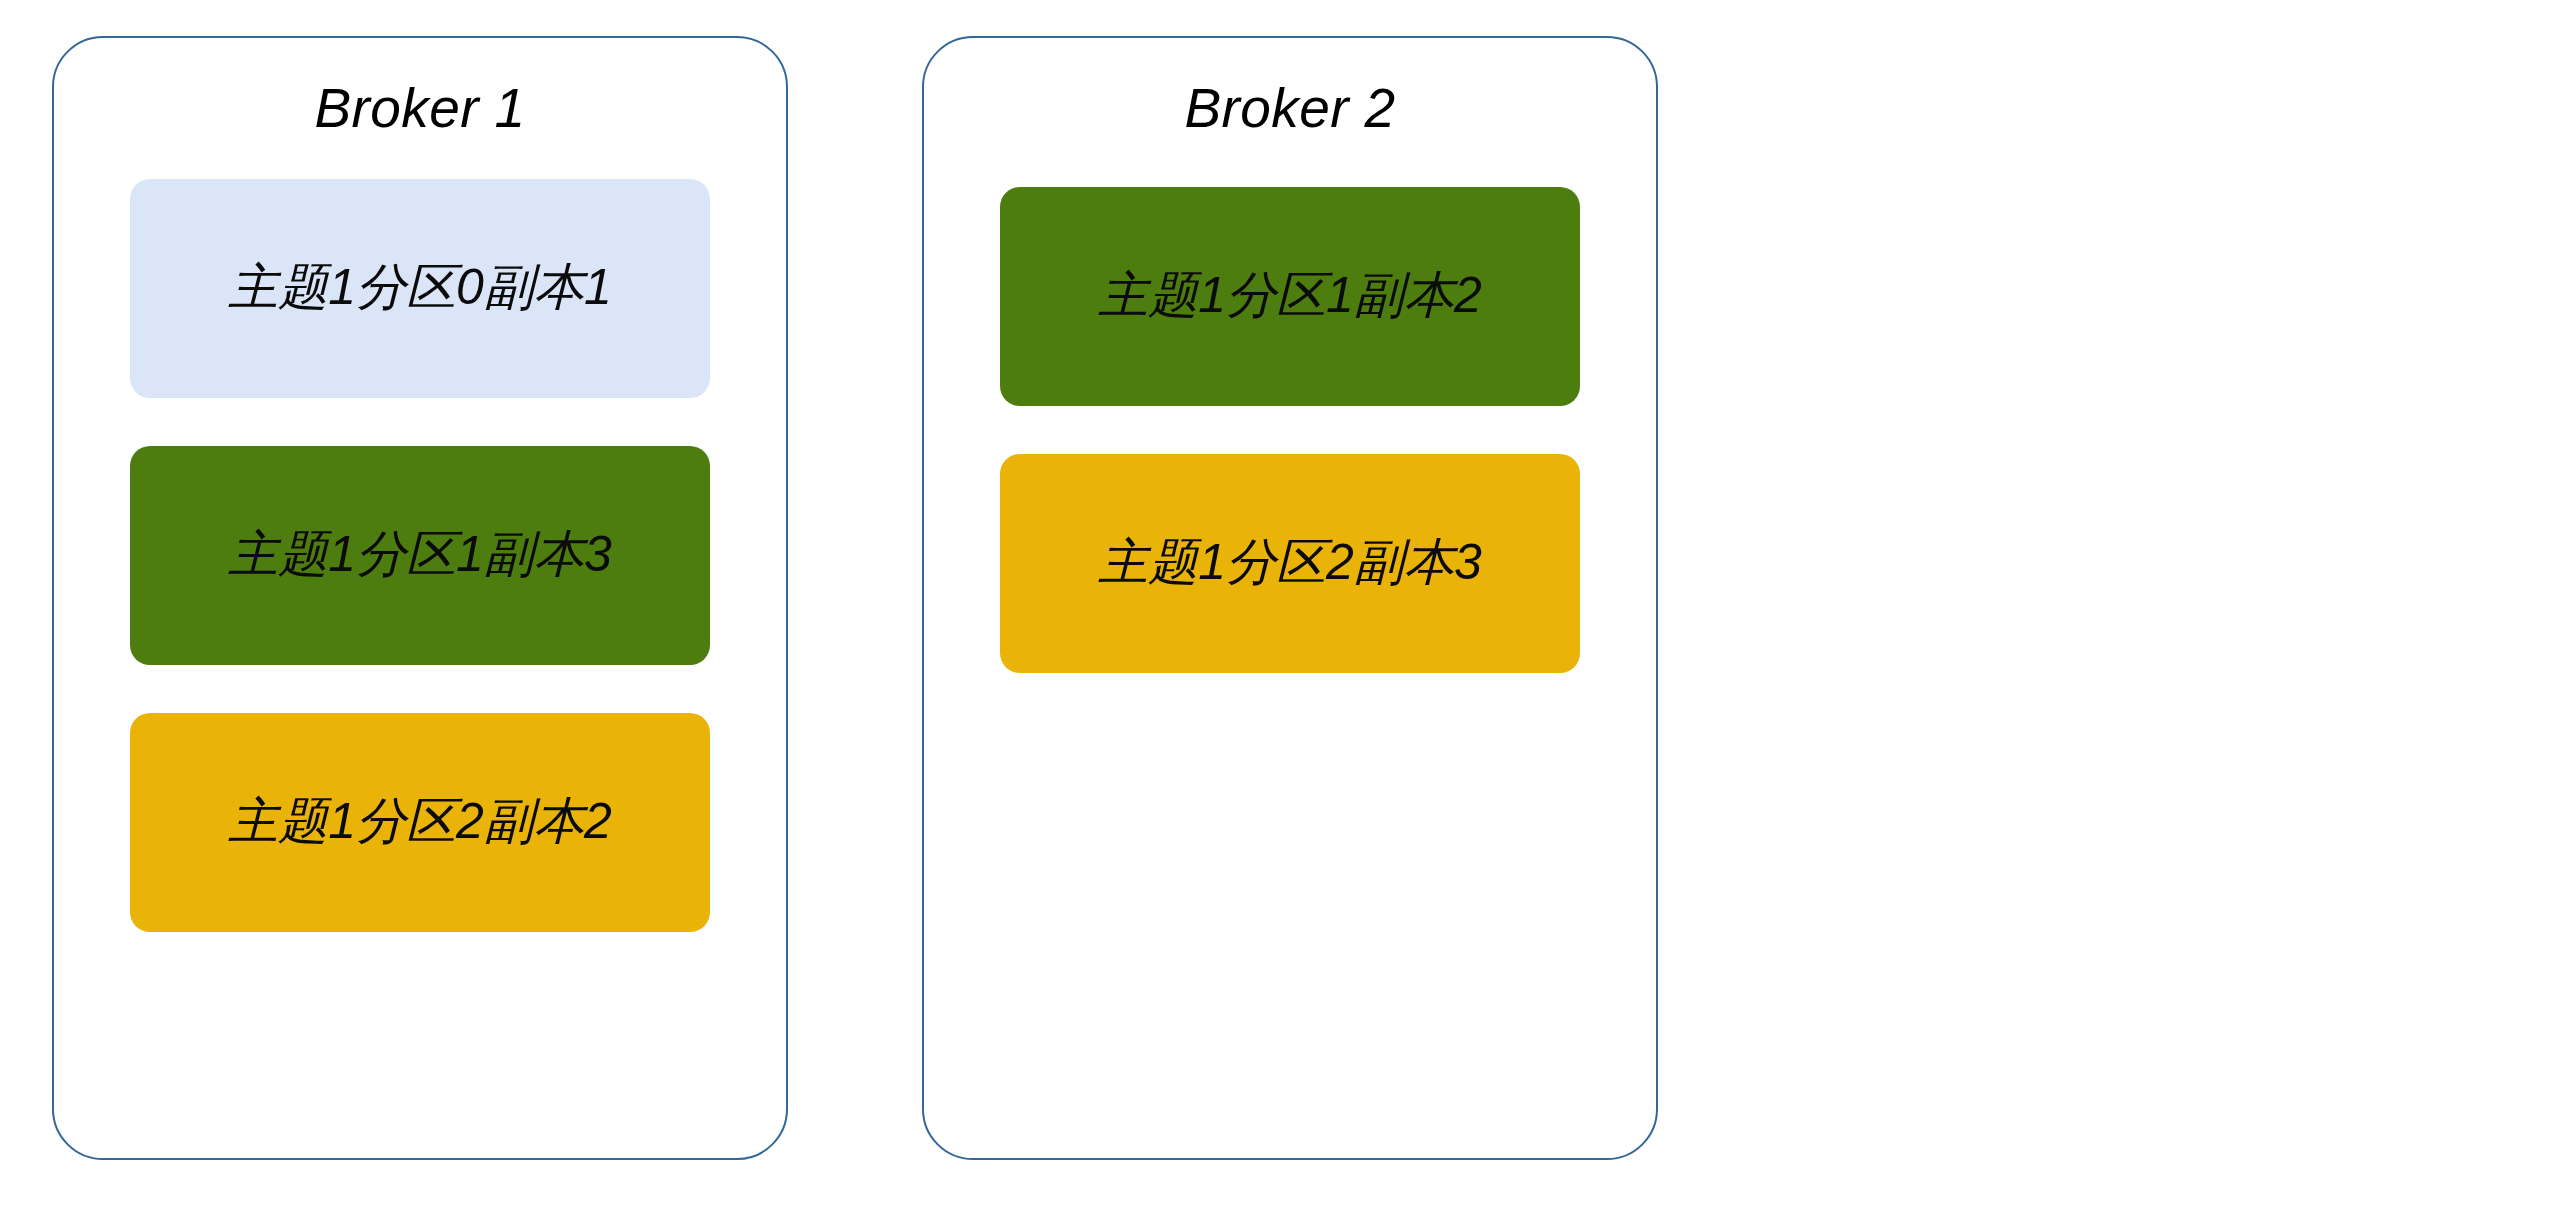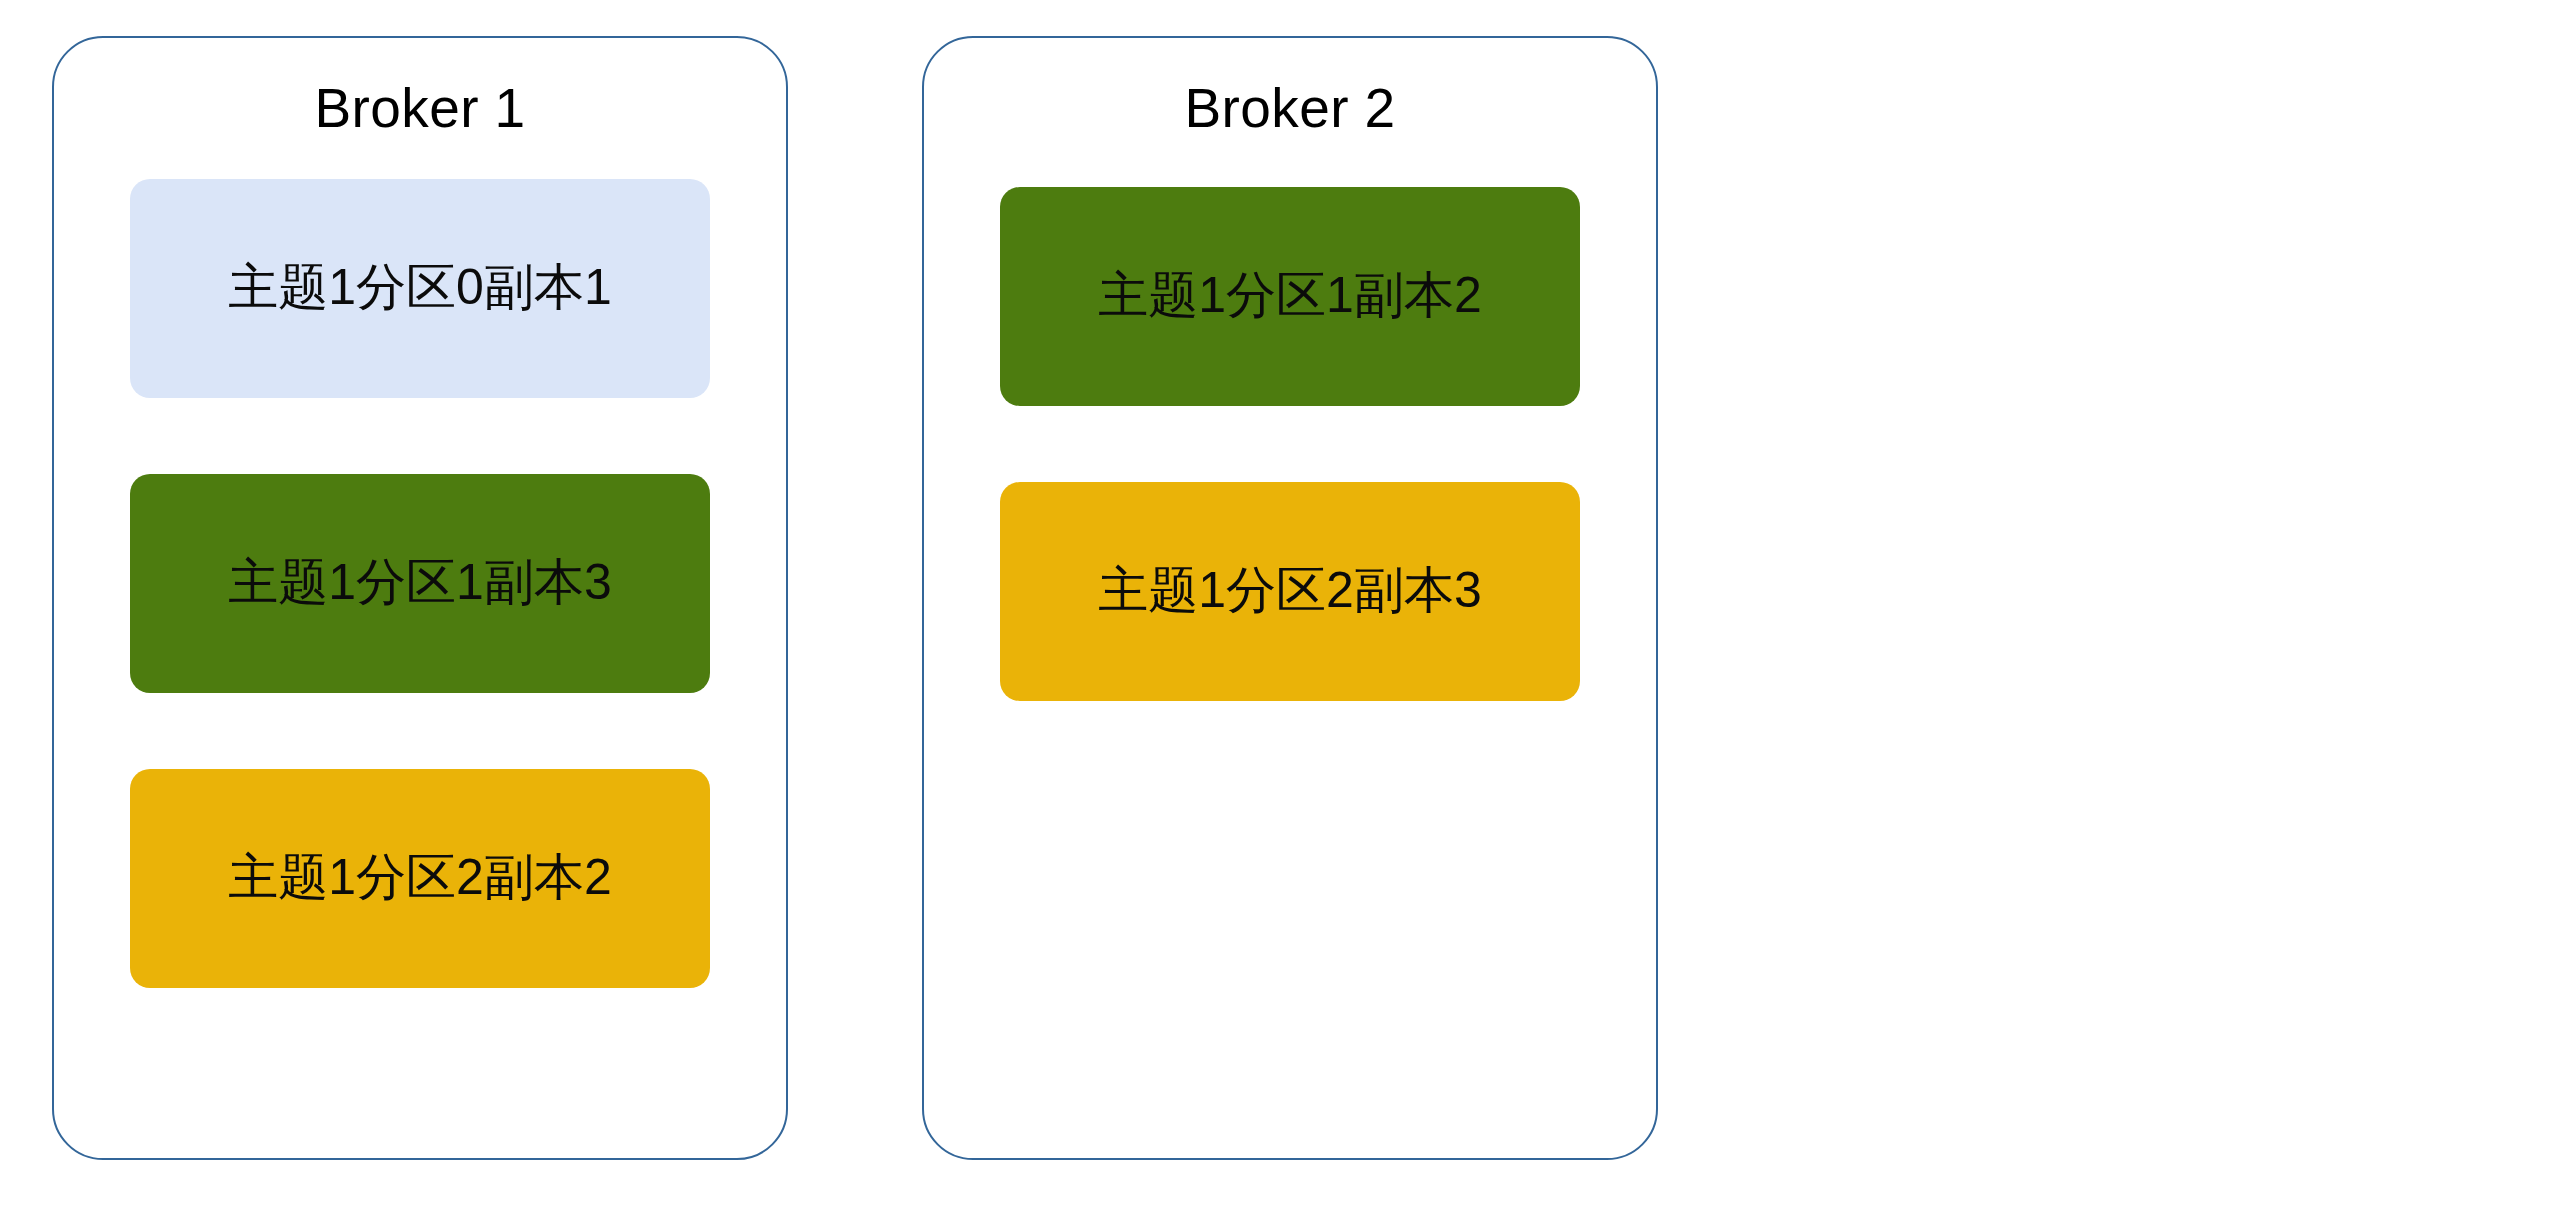--- a/index.html
+++ b/index.html
@@ -39,20 +39,21 @@
     width: 736px;
     height: 1124px;
     margin-top: 36px;
     box-sizing: border-box;
     border: 2.5px solid #336699;
     border-radius: 51px;
     background: #ffffff;
     display: flex;
     flex-direction: column;
     align-items: center;
+    font-style: italic;
   }
 
   .broker-1 { margin-left: 52px; }
   .broker-2 { margin-left: 134px; gap: 8px; }
   .broker-3 { margin-left: 134px; }
 
   .broker-title {
     margin-top: 40px;
     font-size: 55px;
     line-height: 1.1;
@@ -72,21 +73,21 @@
   }
 
   .replica {
     width: 580px;
     height: 219px;
     border-radius: 20px;
     display: flex;
     align-items: center;
     justify-content: center;
     box-sizing: border-box;
-    margin-bottom: 76px;
+    margin-bottom: 48px;
   }
   .replica:last-child { margin-bottom: 0; }
 
   .replica-label {
     font-size: 50px;
     line-height: 1.15;
     color: #0b0b0b;
     white-space: nowrap;
     text-align: center;
   }

